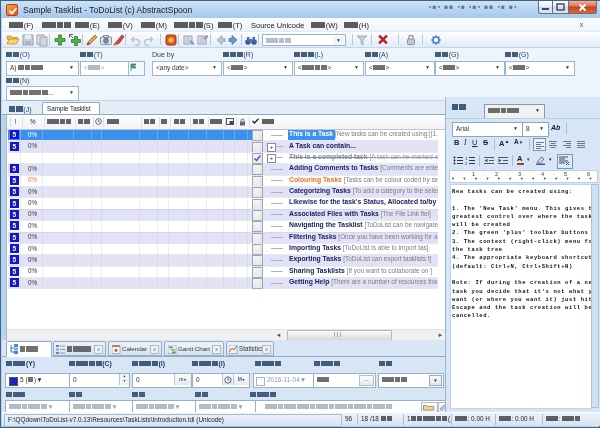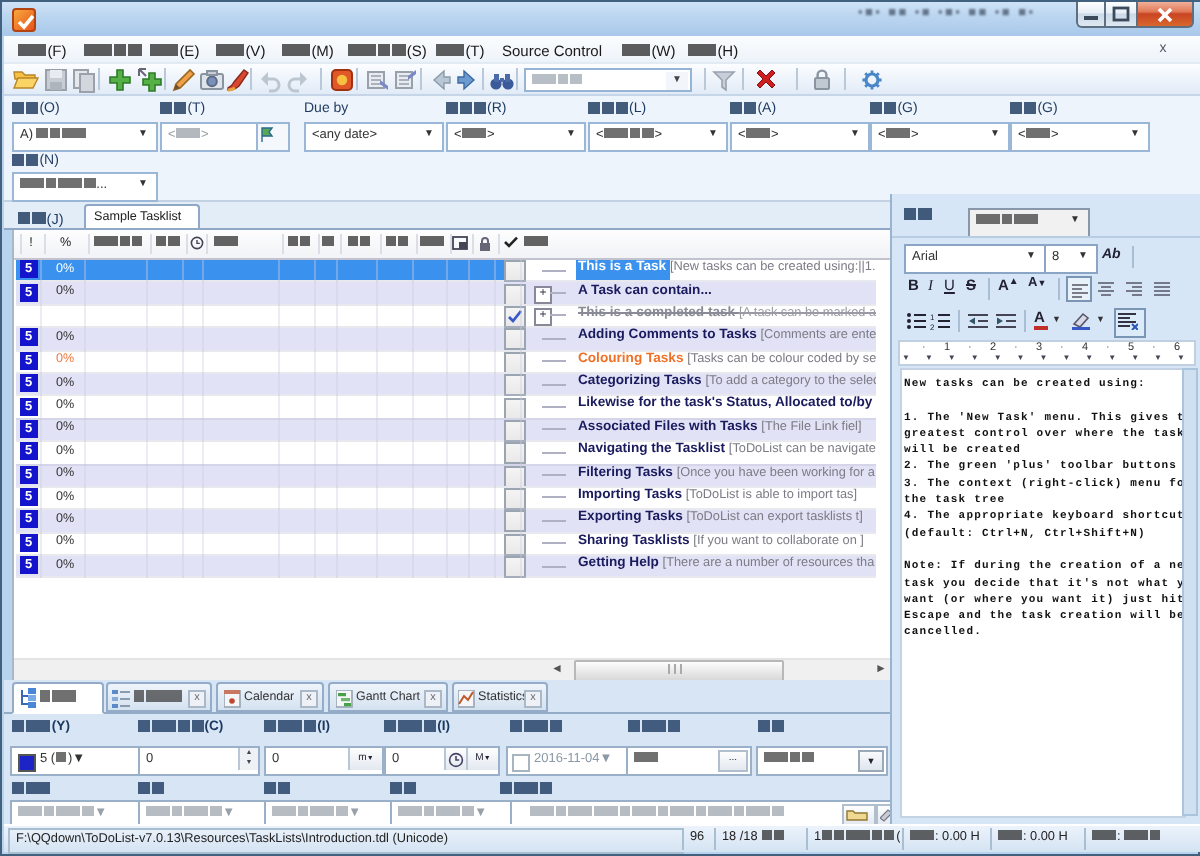--- a/index.html
+++ b/index.html
@@ -81,20 +81,21 @@
 </head>
 <body>
 <div id="win">
 
   <div id="title" class="abs"></div>
   <div id="appico" class="abs">
       <svg width="12" height="12">
         <path d="M2.5 6 L5 8.5 L9.5 3" stroke="#fff" stroke-width="1.8" fill="none"></path>
       </svg>
     </div>
+  <div id="titletxt" class="abs">Sample Tasklist - ToDoList (c) AbstractSpoon</div>
   <div id="wmark" class="abs">▪■▪ ■■ ▪■ ▪■▪ ■■ ▪■ ■▪</div>
   <div id="btnmin" class="abs wbtn">
       <span class="gl">
         <svg width="8" height="8">
           <rect x="0" y="5" width="7" height="2" fill="#3a4a5a"></rect>
         </svg>
       </span>
     </div>
   <div id="btnmax" class="abs wbtn">
       <span class="gl">
@@ -112,21 +113,21 @@
     </div>
 
   <div id="menubar" class="abs">
     <span class="mi" style="left:7px"><span><i class="cg"></i><i class="cg"></i>(F)</span></span>
     <span class="mi" style="left:40px"><span><i class="cg"></i><i class="cg"></i><i class="cg"></i><i class="cg"></i></span></span>
     <span class="mi" style="left:73px"><span><i class="cg"></i><i class="cg"></i>(E)</span></span>
     <span class="mi" style="left:106px"><span><i class="cg"></i><i class="cg"></i>(V)</span></span>
     <span class="mi" style="left:139px"><span><i class="cg"></i><i class="cg"></i>(M)</span></span>
     <span class="mi" style="left:172px"><span><i class="cg"></i><i class="cg"></i><i class="cg"></i><i class="cg"></i>(S)</span></span>
     <span class="mi" style="left:216px"><span><i class="cg"></i><i class="cg"></i>(T)</span></span>
-    <span class="mi" style="left:249px">Source Control</span>
+    <span class="mi" style="left:249px">Source Unicode</span>
     <span class="mi" style="left:309px"><span><i class="cg"></i><i class="cg"></i>(W)</span></span>
     <span class="mi" style="left:342px"><span><i class="cg"></i><i class="cg"></i>(H)</span></span>
     <span id="menux" class="abs">x</span>
   </div>
 
   <div id="toolbar" class="abs">
     <span class="tbi" style="left:4px" id="i-open"><svg width="14" height="14">
           <path d="M1 3 h4 l1.5 1.5 h5 v2 h-10 z" fill="#f5c044" stroke="#b8862a" stroke-width="0.7"></path>
           <path d="M1 11 l2-5 h10 l-2.5 5 z" fill="#fad464" stroke="#b8862a" stroke-width="0.7"></path>
         </svg></span>

